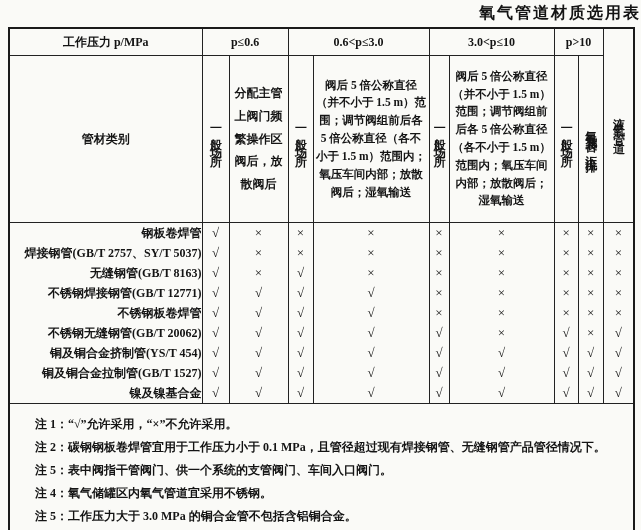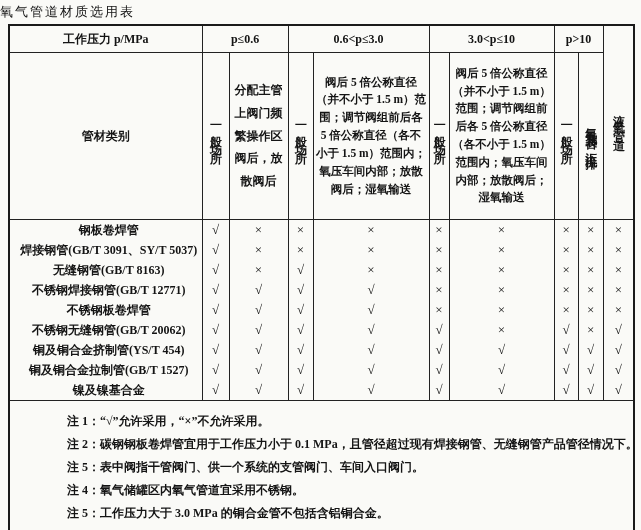--- a/index.html
+++ b/index.html
@@ -6,23 +6,23 @@
   body{
     width:641px;height:530px;
     background:#fafaf7;
     color:#141414;
     font-family:"Liberation Serif","DejaVu Serif",serif;
     position:relative;
     overflow:hidden;
   }
   .page{position:absolute;inset:0;}
   .title{
-    text-align:left;
-    font-size:13px;
-    font-weight:normal;
+    text-align:right;
+    font-size:16px;
+    font-weight:bold;
     padding-top:3px;
     letter-spacing:2px;
   }
   table{
     border-collapse:collapse;
     table-layout:fixed;
     width:625px;
     margin:3px 0 0 8px;
     border:2px solid #1a1a1a;
   }
@@ -53,40 +53,39 @@
     line-height:1.1;
   }
   .sp8{letter-spacing:8px;}
   .sp1{letter-spacing:2px;}
   tbody td{
     border-top:none;
     border-bottom:none;
     height:20px;
   }
   tbody td.mat{
-    text-align:center;
+    text-align:right;
     padding-left:6px;
     white-space:nowrap;
   }
   tbody td.sym{
     font-weight:normal;
     font-size:13px;
   }
   tfoot td.notes{
     border-top:1px solid #222;
     height:122px;
     text-align:left;
     vertical-align:top;
     padding:9px 8px 0 25px;
   }
   .note-line{
     line-height:23px;
     font-size:12px;
     white-space:nowrap;
-    margin-left:32px;
   }
 </style>
 </head>
 <body>
 
 <div class="page">
 
   <div class="title">氧气管道材质选用表</div>
 
   <table>
@@ -132,21 +131,21 @@
           <td class="sym">×</td>
           <td class="sym">×</td>
           <td class="sym">×</td>
           <td class="sym">×</td>
           <td class="sym">×</td>
           <td class="sym">×</td>
           <td class="sym">×</td>
           <td class="sym">×</td>
         </tr>
         <tr>
-          <td class="mat">焊接钢管(GB/T 3091、SY/T 5037)</td>
+          <td class="mat">焊接钢管(GB/T 2757、SY/T 5037)</td>
           <td class="sym">√</td>
           <td class="sym">×</td>
           <td class="sym">×</td>
           <td class="sym">×</td>
           <td class="sym">×</td>
           <td class="sym">×</td>
           <td class="sym">×</td>
           <td class="sym">×</td>
           <td class="sym">×</td>
         </tr>

